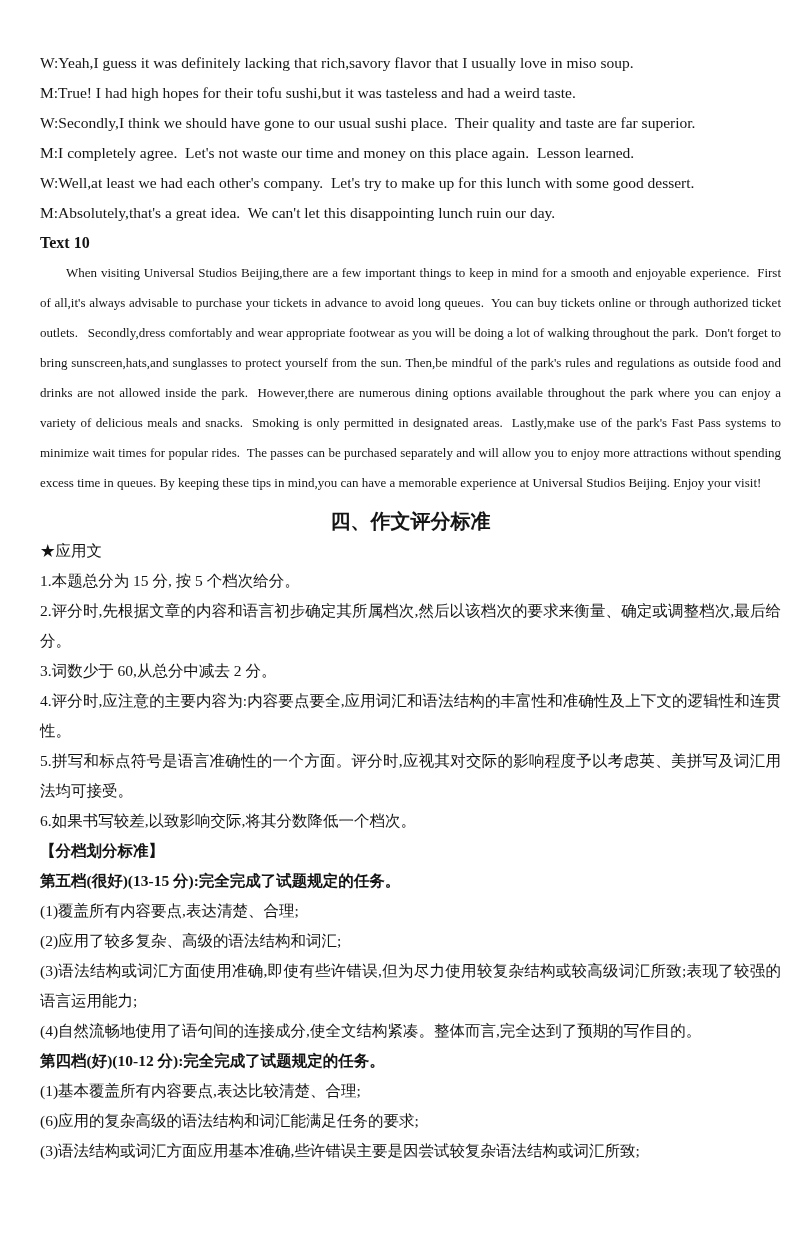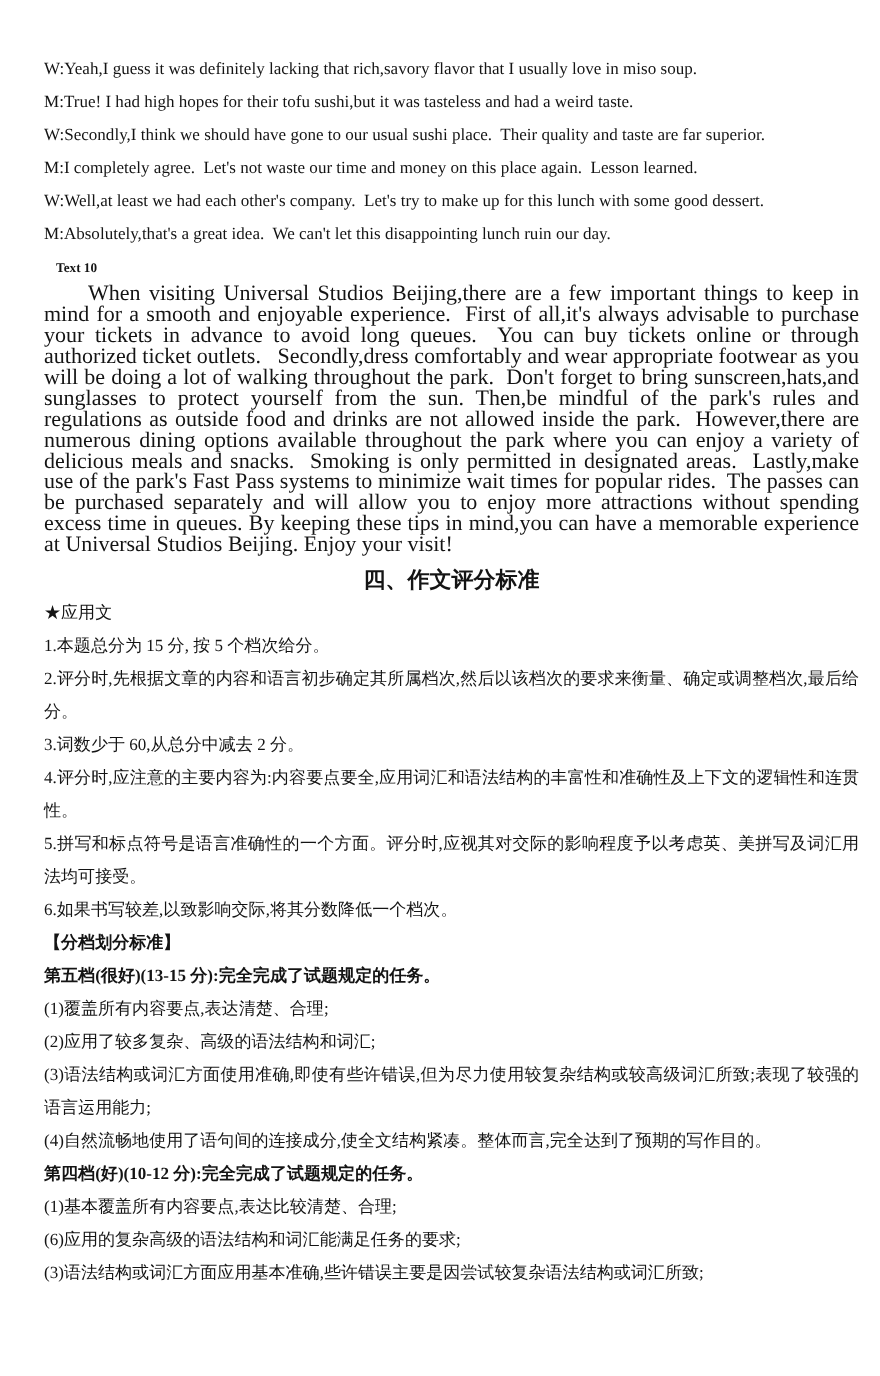--- a/index.html
+++ b/index.html
@@ -22,28 +22,27 @@
     background: #ffffff;
   }
   p { margin: 0; }
 
   .dline {
     font-size: 15.5px;
     line-height: 30px;
     white-space: pre-wrap;
   }
   .text10-label {
-    font-size: 12px;
+    font-size: 16px;
     line-height: 30px;
     font-weight: bold;
-    margin-left: 11px;
   }
   .para {
-    font-size: 20px;
-    line-height: 19px;
+    font-size: 13px;
+    line-height: 30px;
     text-align: justify;
     text-indent: 2em;
     white-space: pre-wrap;
   }
   .center-heading {
     margin: 8px 0 0 0;
     font-size: 20px;
     font-weight: bold;
     line-height: 30px;
     text-align: center;

